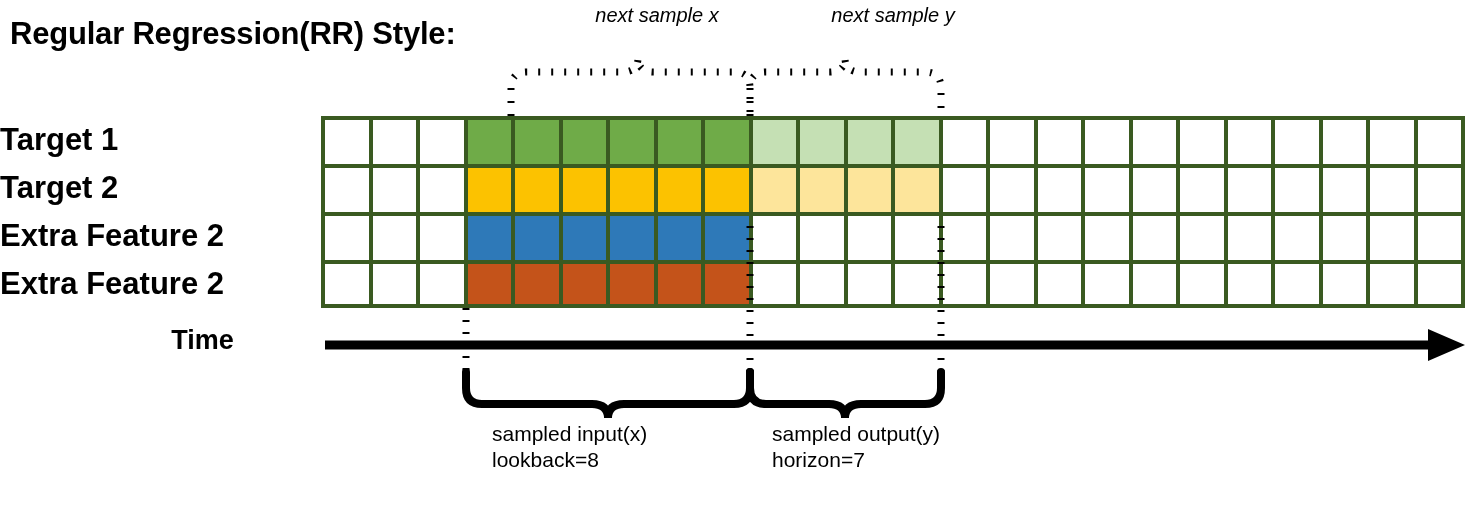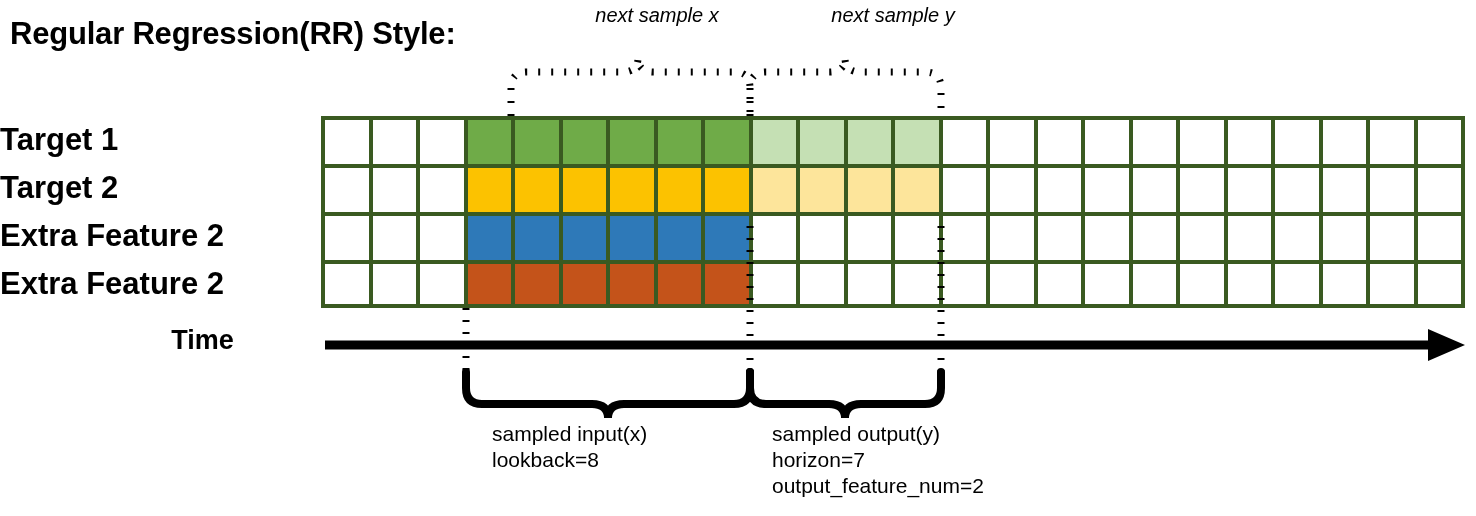--- a/index.html
+++ b/index.html
@@ -201,21 +201,20 @@
   <div class="time-label">Time</div>
 
   <div class="bot-cap" id="bcap-x">
     <div>sampled input(x)</div>
     <div>lookback=8</div>
   </div>
 
   <div class="bot-cap" id="bcap-y">
     <div>sampled output(y)</div>
     <div>horizon=7</div>
-    <div>output_feature_num=2</div>
   </div>
 
   <svg id="overlay" viewBox="0 0 1476 516">
 
     <path d="M 511,116 L 511,88 Q 511,72 527,72 L 622,72 Q 638,72 638,58 Q 638,72 654,72 L 734,72 Q 750,72 750,88 L 750,116" fill="none" stroke="#000000" stroke-width="7" stroke-linecap="butt" stroke-dasharray="2 11"></path>
 
     <path d="M 750,116 L 750,88 Q 750,72 766,72 L 829,72 Q 845,72 845,58 Q 845,72 861,72 L 925,72 Q 941,72 941,88 L 941,116" fill="none" stroke="#000000" stroke-width="7" stroke-linecap="butt" stroke-dasharray="2 11"></path>
 
     <line x1="466" y1="308" x2="466" y2="372" stroke="#000" stroke-width="7" stroke-dasharray="2 10"></line>
     <line x1="750" y1="226" x2="750" y2="372" stroke="#000" stroke-width="7" stroke-dasharray="2 10"></line>

